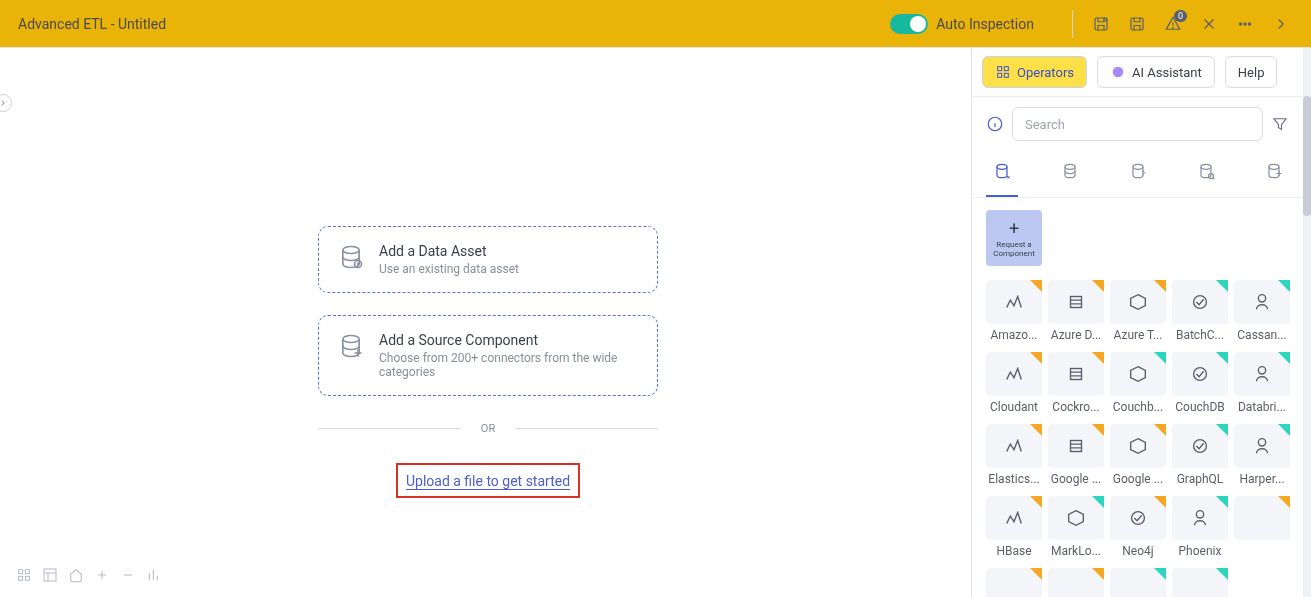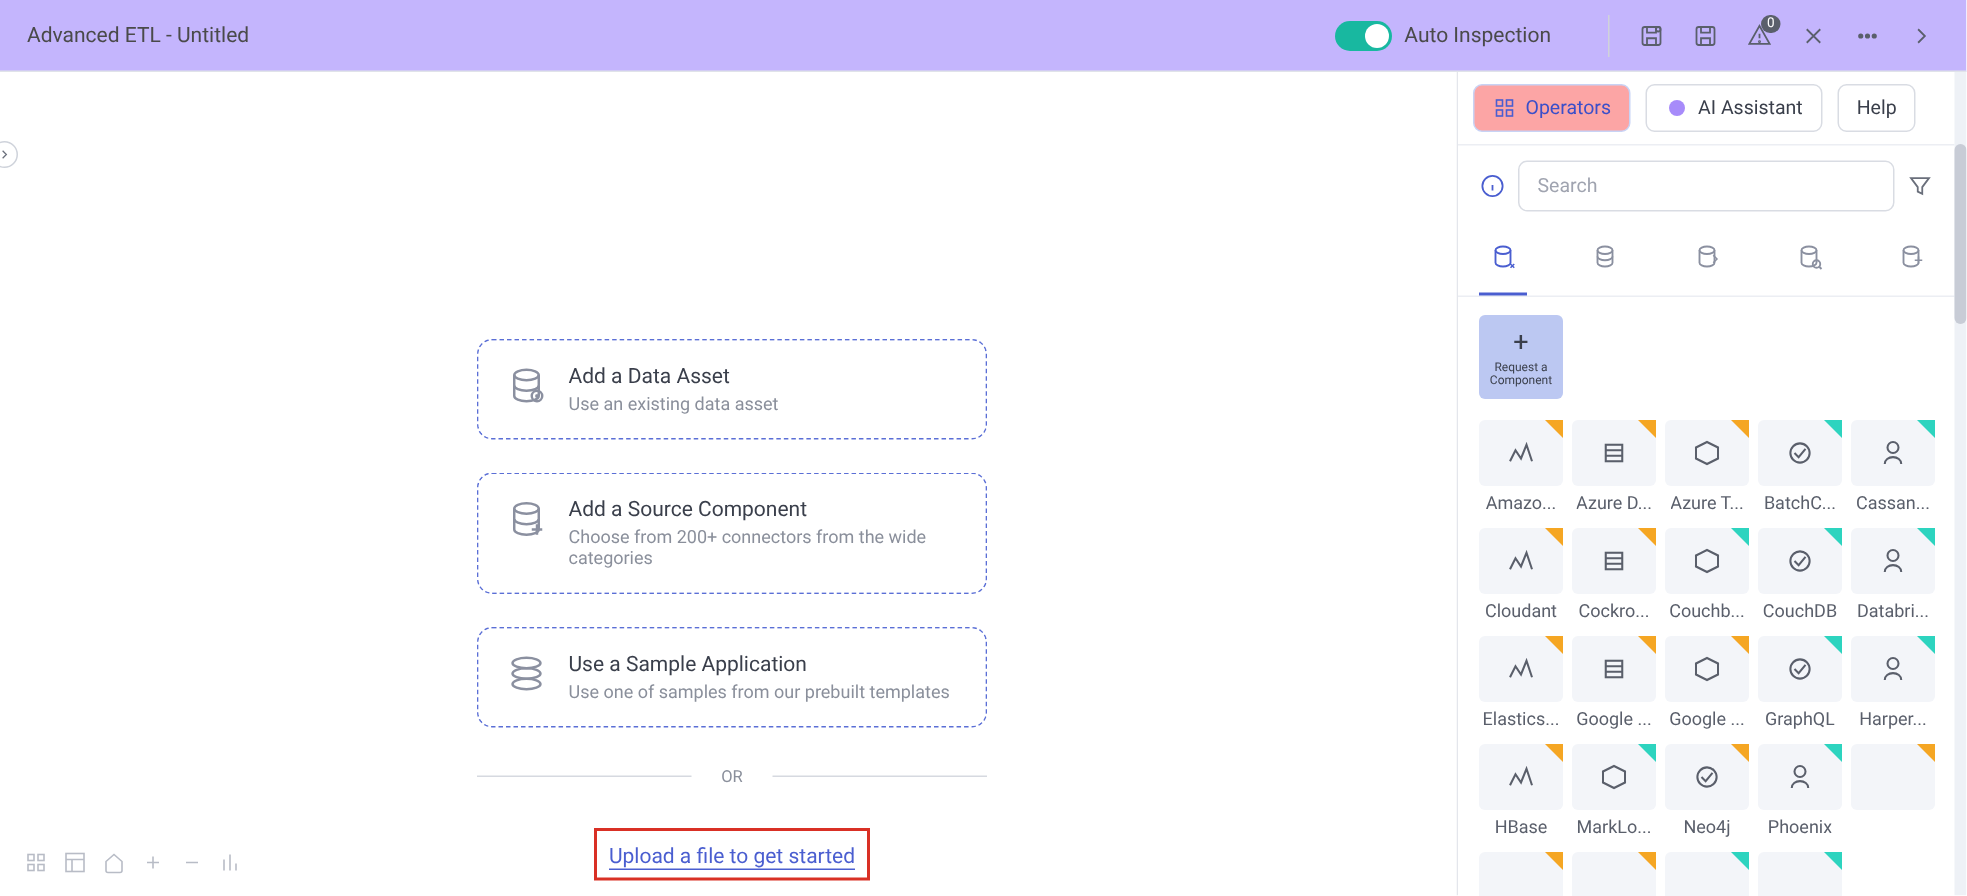--- a/index.html
+++ b/index.html
@@ -1,17 +1,17 @@
 <!DOCTYPE html>
 <html><head>
 <meta charset="utf-8">
 <style>
 *{margin:0;padding:0;box-sizing:border-box;font-family:-apple-system,BlinkMacSystemFont,"Segoe UI",Roboto,sans-serif}
 body{width:1311px;height:597px;background:#fff;display:flex;flex-direction:column;overflow:hidden}
-.top-bar{height:48px;background:#c4b5fd;display:flex;align-items:center;padding:0 12px;border-bottom:1px solid #e0e3e9}
+.top-bar{height:48px;background:#eab308;display:flex;align-items:center;padding:0 12px;border-bottom:1px solid #e0e3e9}
 .page-title{font-size:14px;color:#4a4a4a;flex:0 0 auto;margin-left:6px}
 .top-spacer{flex:1}
 .toggle-wrap{display:flex;align-items:center;gap:8px;margin-right:28px}
 .toggle{width:38px;height:20px;background:#18b8a0;border-radius:10px;position:relative;cursor:pointer}
 .toggle::after{content:"";position:absolute;right:2px;top:2px;width:16px;height:16px;background:#fff;border-radius:50%}
 .toggle-label{font-size:14px;color:#4a4a4a}
 .top-divider{width:1px;height:28px;background:#d0d3d9;margin:0 10px}
 .top-icon{width:36px;height:36px;display:flex;align-items:center;justify-content:center;color:#5a5f6b;cursor:pointer;position:relative}
 .top-icon svg{width:18px;height:18px;stroke:#5a5f6b;fill:none;stroke-width:1.6}
 .badge{position:absolute;top:4px;right:4px;background:#5a5f6b;color:#fff;font-size:9px;border-radius:8px;padding:0 4px;min-width:12px;height:12px;display:flex;align-items:center;justify-content:center}
@@ -31,21 +31,21 @@
 .or-text{font-size:11px;color:#8a8f9b}
 .upload-link-wrap{display:flex;justify-content:center;margin-top:6px}
 .upload-highlight{border:2px solid #d93025;padding:6px 8px}
 .upload-link{font-size:14px;color:#4a5ed0;text-decoration:none;border-bottom:1px solid #4a5ed0;cursor:pointer}
 .canvas-tools{position:absolute;left:14px;bottom:12px;display:flex;gap:6px}
 .canvas-tool{width:20px;height:20px;display:flex;align-items:center;justify-content:center;color:#b8bcc6;cursor:pointer}
 .canvas-tool svg{width:16px;height:16px;stroke:#b8bcc6;fill:none;stroke-width:1.6}
 .right-panel{width:332px;border-left:1px solid #e4e6ec;display:flex;flex-direction:column;background:#fff;min-height:0}
 .right-tabs{display:flex;gap:10px;padding:8px 10px;border-bottom:1px solid #eceef3}
 .tab-btn{display:flex;align-items:center;gap:6px;padding:7px 12px;border:1px solid #d9dce3;border-radius:6px;font-size:13px;color:#3a3f4b;background:#fff;cursor:pointer}
-.tab-btn.active{background:#fca5a5;border-color:#c8d3f5;color:#3b4fc9}
+.tab-btn.active{background:#fde047;border-color:#c8d3f5;color:#3b4fc9}
 .tab-btn svg{width:16px;height:16px}
 .search-row{display:flex;align-items:center;gap:8px;padding:10px 14px}
 .info-icon{width:18px;height:18px;color:#4a5ed0;flex:0 0 18px}
 .info-icon svg{width:18px;height:18px;stroke:#4a5ed0;fill:none;stroke-width:1.6}
 .search-input{flex:1;height:34px;border:1px solid #d9dce3;border-radius:6px;padding:0 12px;font-size:13px;color:#3a3f4b;outline:none}
 .search-input::placeholder{color:#a0a4b0}
 .filter-icon{width:18px;height:18px;color:#6a6f7b;cursor:pointer}
 .filter-icon svg{width:18px;height:18px;stroke:#6a6f7b;fill:none;stroke-width:1.6}
 .cat-tabs{display:flex;padding:0 14px;gap:36px;border-bottom:1px solid #eceef3}
 .cat-tab{padding:10px 6px;color:#8b90a0;cursor:pointer;border-bottom:2px solid transparent}
@@ -147,31 +147,20 @@
               <ellipse cx="12" cy="6" rx="7" ry="3"></ellipse>
               <path d="M5 6v6c0 1.7 3.1 3 7 3s7-1.3 7-3V6"></path>
               <path d="M5 12v6c0 1.7 3.1 3 7 3s7-1.3 7-3v-6"></path>
               <path d="M15 18h6M18 15v6"></path>
             </svg></div>
         <div class="card-text">
           <span class="card-title">Add a Source Component</span>
           <span class="card-sub">Choose from 200+ connectors from the wide categories</span>
         </div>
       </div>
-      <div class="card">
-        <div class="card-icon"><svg viewBox="0 0 24 24">
-              <ellipse cx="12" cy="6" rx="8" ry="3"></ellipse>
-              <ellipse cx="12" cy="12" rx="8" ry="3"></ellipse>
-              <ellipse cx="12" cy="18" rx="8" ry="3"></ellipse>
-            </svg></div>
-        <div class="card-text">
-          <span class="card-title">Use a Sample Application</span>
-          <span class="card-sub">Use one of samples from our prebuilt templates</span>
-        </div>
-      </div>
       <div class="or-divider">
         <div class="or-line"></div>
         <span class="or-text">OR</span>
         <div class="or-line"></div>
       </div>
       <div class="upload-link-wrap">
         <div class="upload-highlight">
           <a class="upload-link">Upload a file to get started</a>
         </div>
       </div>

